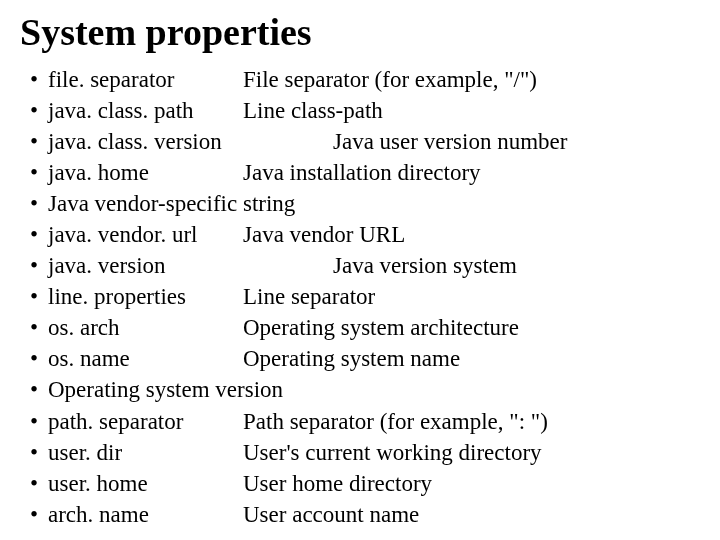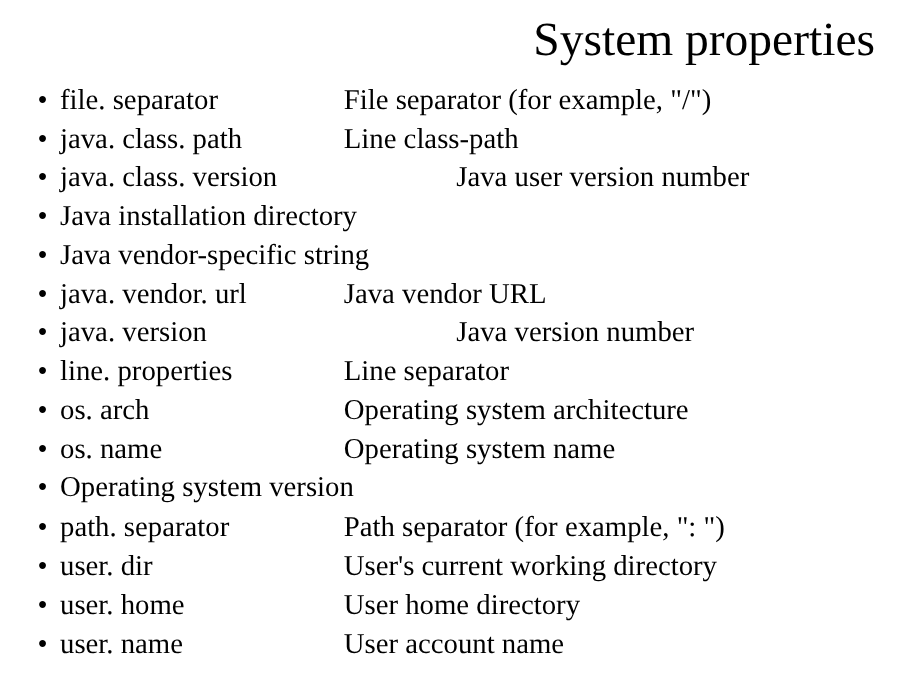--- a/index.html
+++ b/index.html
@@ -10,44 +10,43 @@
       background: white;
       font-family: "Times New Roman", Times, serif;
       color: black;
       overflow: hidden;
     }
     .slide {
       padding: 10px 20px 20px 20px;
     }
     .title {
       font-size: 38px;
-      text-align: right;
+      text-align: left;
       margin: 0 0 10px 0;
-      font-weight: normal;
+      font-weight: bold;
     }
     .list {
       margin: 0;
       padding: 0;
       list-style: none;
     }
     .item {
       display: flex;
       align-items: flex-start;
       font-size: 23px;
       line-height: 1.35;
     }
     .bullet {
       width: 28px;
       flex-shrink: 0;
       text-align: center;
     }
     .content {
       flex: 1;
       display: flex;
-      gap: 32px;
     }
     .prop {
       white-space: pre;
     }
     .desc {
       white-space: pre;
     }
     
     .col-a .prop { min-width: 195px; }
     .col-b .prop { min-width: 285px; }
@@ -75,41 +74,42 @@
       <li class="item col-b">
         <span class="bullet">•</span>
         <span class="content">
           <span class="prop">java. class. version</span>
           <span class="desc">Java user version number</span>
         </span>
       </li>
       <li class="item col-a">
         <span class="bullet">•</span>
         <span class="content">
+          <span class="prop">java. home</span>
           <span class="desc">Java installation directory</span>
         </span>
       </li>
       <li class="item col-b">
         <span class="bullet">•</span>
         <span class="content">
           <span class="desc">Java vendor-specific string</span>
         </span>
       </li>
       <li class="item col-a">
         <span class="bullet">•</span>
         <span class="content">
           <span class="prop">java. vendor. url</span>
           <span class="desc">Java vendor URL</span>
         </span>
       </li>
       <li class="item col-b">
         <span class="bullet">•</span>
         <span class="content">
           <span class="prop">java. version</span>
-          <span class="desc">Java version number</span>
+          <span class="desc">Java version system</span>
         </span>
       </li>
       <li class="item col-a">
         <span class="bullet">•</span>
         <span class="content">
           <span class="prop">line. properties</span>
           <span class="desc">Line separator</span>
         </span>
       </li>
       <li class="item col-a">
@@ -149,18 +149,18 @@
       <li class="item col-a">
         <span class="bullet">•</span>
         <span class="content">
           <span class="prop">user. home</span>
           <span class="desc">User home directory</span>
         </span>
       </li>
       <li class="item col-a">
         <span class="bullet">•</span>
         <span class="content">
-          <span class="prop">user. name</span>
+          <span class="prop">arch. name</span>
           <span class="desc">User account name</span>
         </span>
       </li>
     </ul>
 </div>
 
 </body></html>

